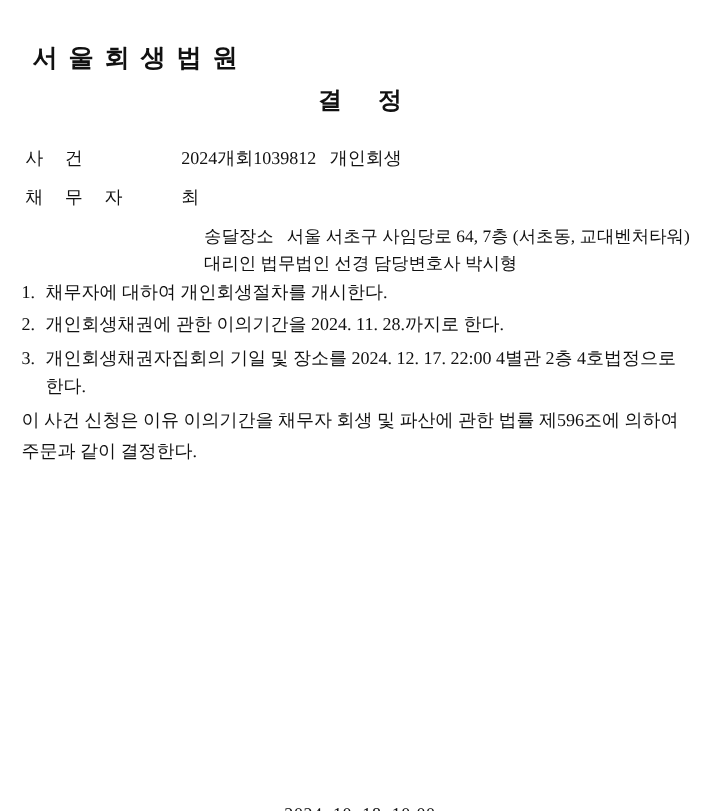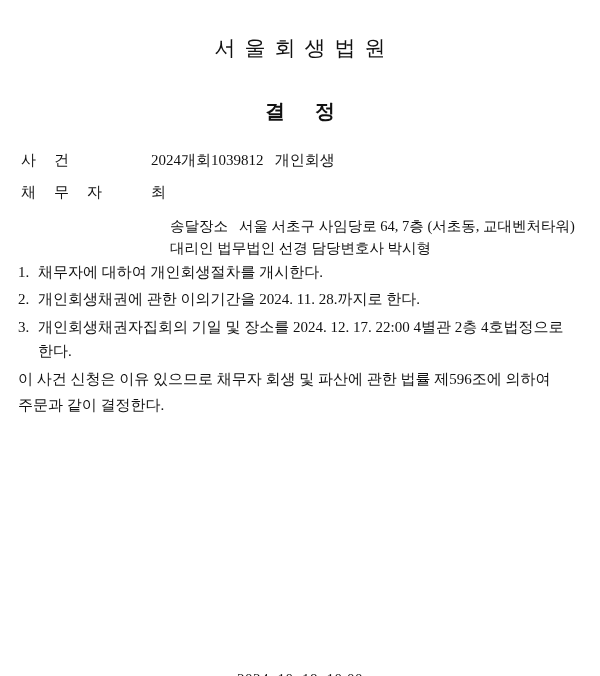--- a/index.html
+++ b/index.html
@@ -16,33 +16,32 @@
     overflow: hidden;
   }
   .page {
     position: relative;
     width: 600px;
     height: 676px;
     box-sizing: border-box;
     padding: 0 18px;
   }
   .court-title {
-    text-align: center;
     font-size: 21px;
-    font-weight: normal;
+    font-weight: bold;
     letter-spacing: 9px;
     margin-top: 34px;
     padding-left: 9px;
   }
   .doc-title {
     text-align: center;
     font-size: 20px;
     font-weight: bold;
     letter-spacing: 30px;
-    margin-top: 36px;
+    margin-top: 8px;
     padding-left: 30px;
   }
   .field-block {
     margin-top: 26px;
   }
   .field-row {
     display: flex;
     align-items: flex-start;
     font-size: 15px;
     margin-bottom: 13px;
@@ -149,19 +148,19 @@
       <span class="order-text">개인회생채권에 관한 이의기간을 2024. 11. 28.까지로 한다.</span>
     </li>
     <li class="order-item">
       <span class="order-num">3.</span>
       <span class="order-text">개인회생채권자집회의 기일 및 장소를 2024. 12. 17. 22:00 4별관 2층 4호법정으로 한다.</span>
     </li>
   </ul>
 
 
   <div class="reason-body">
-    <div class="reason-line">이 사건 신청은 이유 있으므로 채무자 회생 및 파산에 관한 법률 제596조에 의하여</div>
+    <div class="reason-line">이 사건 신청은 이유 이의기간을 채무자 회생 및 파산에 관한 법률 제596조에 의하여</div>
     <div class="reason-line">주문과 같이 결정한다.</div>
   </div>
 
   <div class="date-line">2024.  10.  18.  10:00</div>
 
 </div>
 
 </body></html>

